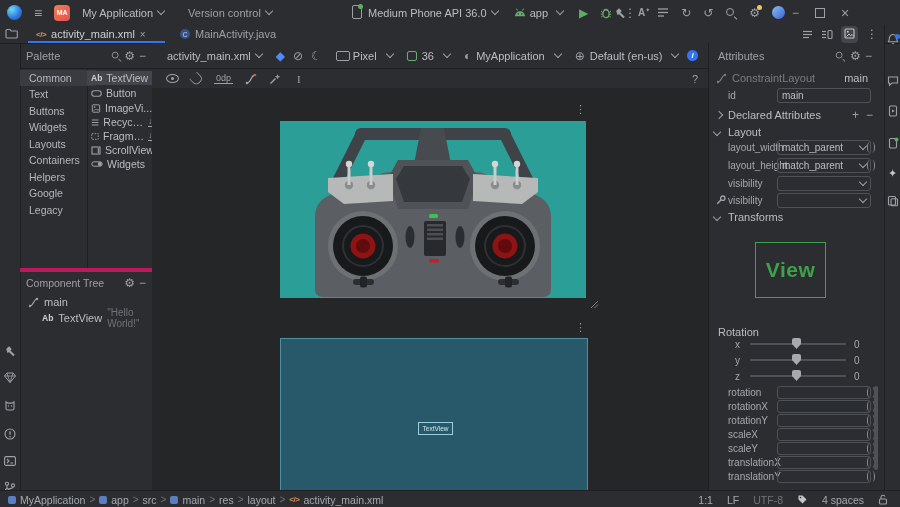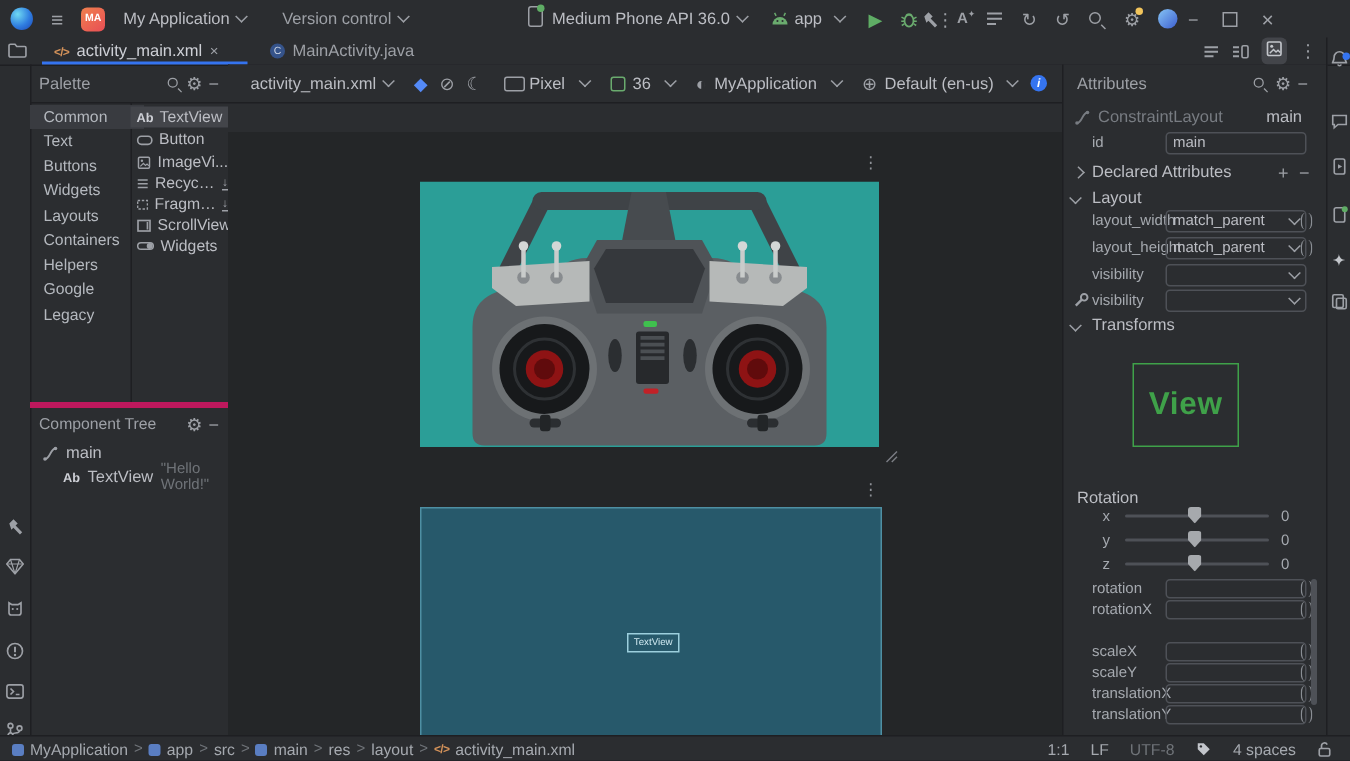--- a/index.html
+++ b/index.html
@@ -361,20 +361,36 @@
         <span>MyApplication</span>
         <span class="chv"></span>
       </span>
       <span class="flex" style="margin-left:6px;gap:5px">
         <span class="icbtn g12">⊕</span>
         <span>Default (en-us)</span>
         <span class="chv"></span>
       </span>
       <span class="infoc" style="margin-left:auto;margin-right:10px">i</span>
     </div>
+    <div class="flex" style="height:19px;padding-left:14px;gap:12px;border-bottom:1px solid #1e1f22">
+      <span class="eye"></span>
+      <span class="mag"></span>
+      <span class="dim f9" style="border-bottom:1px solid #9da0a6;padding:0 2px">0dp</span>
+      <svg width="12" height="12" viewBox="0 0 12 12">
+          <path d="M2 10 C6 10 6 2 10 2" fill="none" stroke="#9da0a6" stroke-width="1.3"></path>
+          <circle cx="2" cy="10" r="1.3" fill="#9da0a6"></circle>
+          <circle cx="10" cy="2" r="1.3" fill="#c75450"></circle>
+        </svg>
+      <svg width="12" height="12" viewBox="0 0 12 12">
+          <line x1="1.5" y1="10.5" x2="6.5" y2="5.5" stroke="#9da0a6" stroke-width="1.4"></line>
+          <path d="M8.5 1 L9.2 3 L11.2 3.7 L9.2 4.4 L8.5 6.4 L7.8 4.4 L5.8 3.7 L7.8 3 Z" fill="#9da0a6"></path>
+        </svg>
+      <span class="dim" style="font-family:'Liberation Serif','DejaVu Serif',serif;font-size:11px;margin-left:4px">I</span>
+      <span class="dim" style="margin-left:auto;margin-right:10px;font-size:11px">?</span>
+    </div>
   </div>
 
   <div class="canvas">
 
     <svg class="abs" style="left:128px;top:33px" width="306" height="177" viewBox="0 0 306 177">
       <rect width="306" height="177" fill="#2b9e97"></rect>
 
       <polygon points="53,57 77,9 90,9 66,57" fill="#3f4347"></polygon>
       <polygon points="253,57 229,9 216,9 240,57" fill="#3f4347"></polygon>
       <rect x="75" y="7" width="156" height="12" rx="6" fill="#3f4347"></rect>
@@ -550,20 +566,25 @@
     <span class="sval">0</span>
   </div>
 
   <div class="arow" style="top:386px;height:13px">
     <span class="alabel">rotation</span>
     <span class="afield" style="height:11px"></span>
     <span class="abrk"></span>
   </div>
   <div class="arow" style="top:400px;height:13px">
     <span class="alabel">rotationX</span>
+    <span class="afield" style="height:11px"></span>
+    <span class="abrk"></span>
+  </div>
+  <div class="arow" style="top:414px;height:13px">
+    <span class="alabel">rotationY</span>
     <span class="afield" style="height:11px"></span>
     <span class="abrk"></span>
   </div>
   <div class="arow" style="top:428px;height:13px">
     <span class="alabel">scaleX</span>
     <span class="afield" style="height:11px"></span>
     <span class="abrk"></span>
   </div>
   <div class="arow" style="top:442px;height:13px">
     <span class="alabel">scaleY</span>

